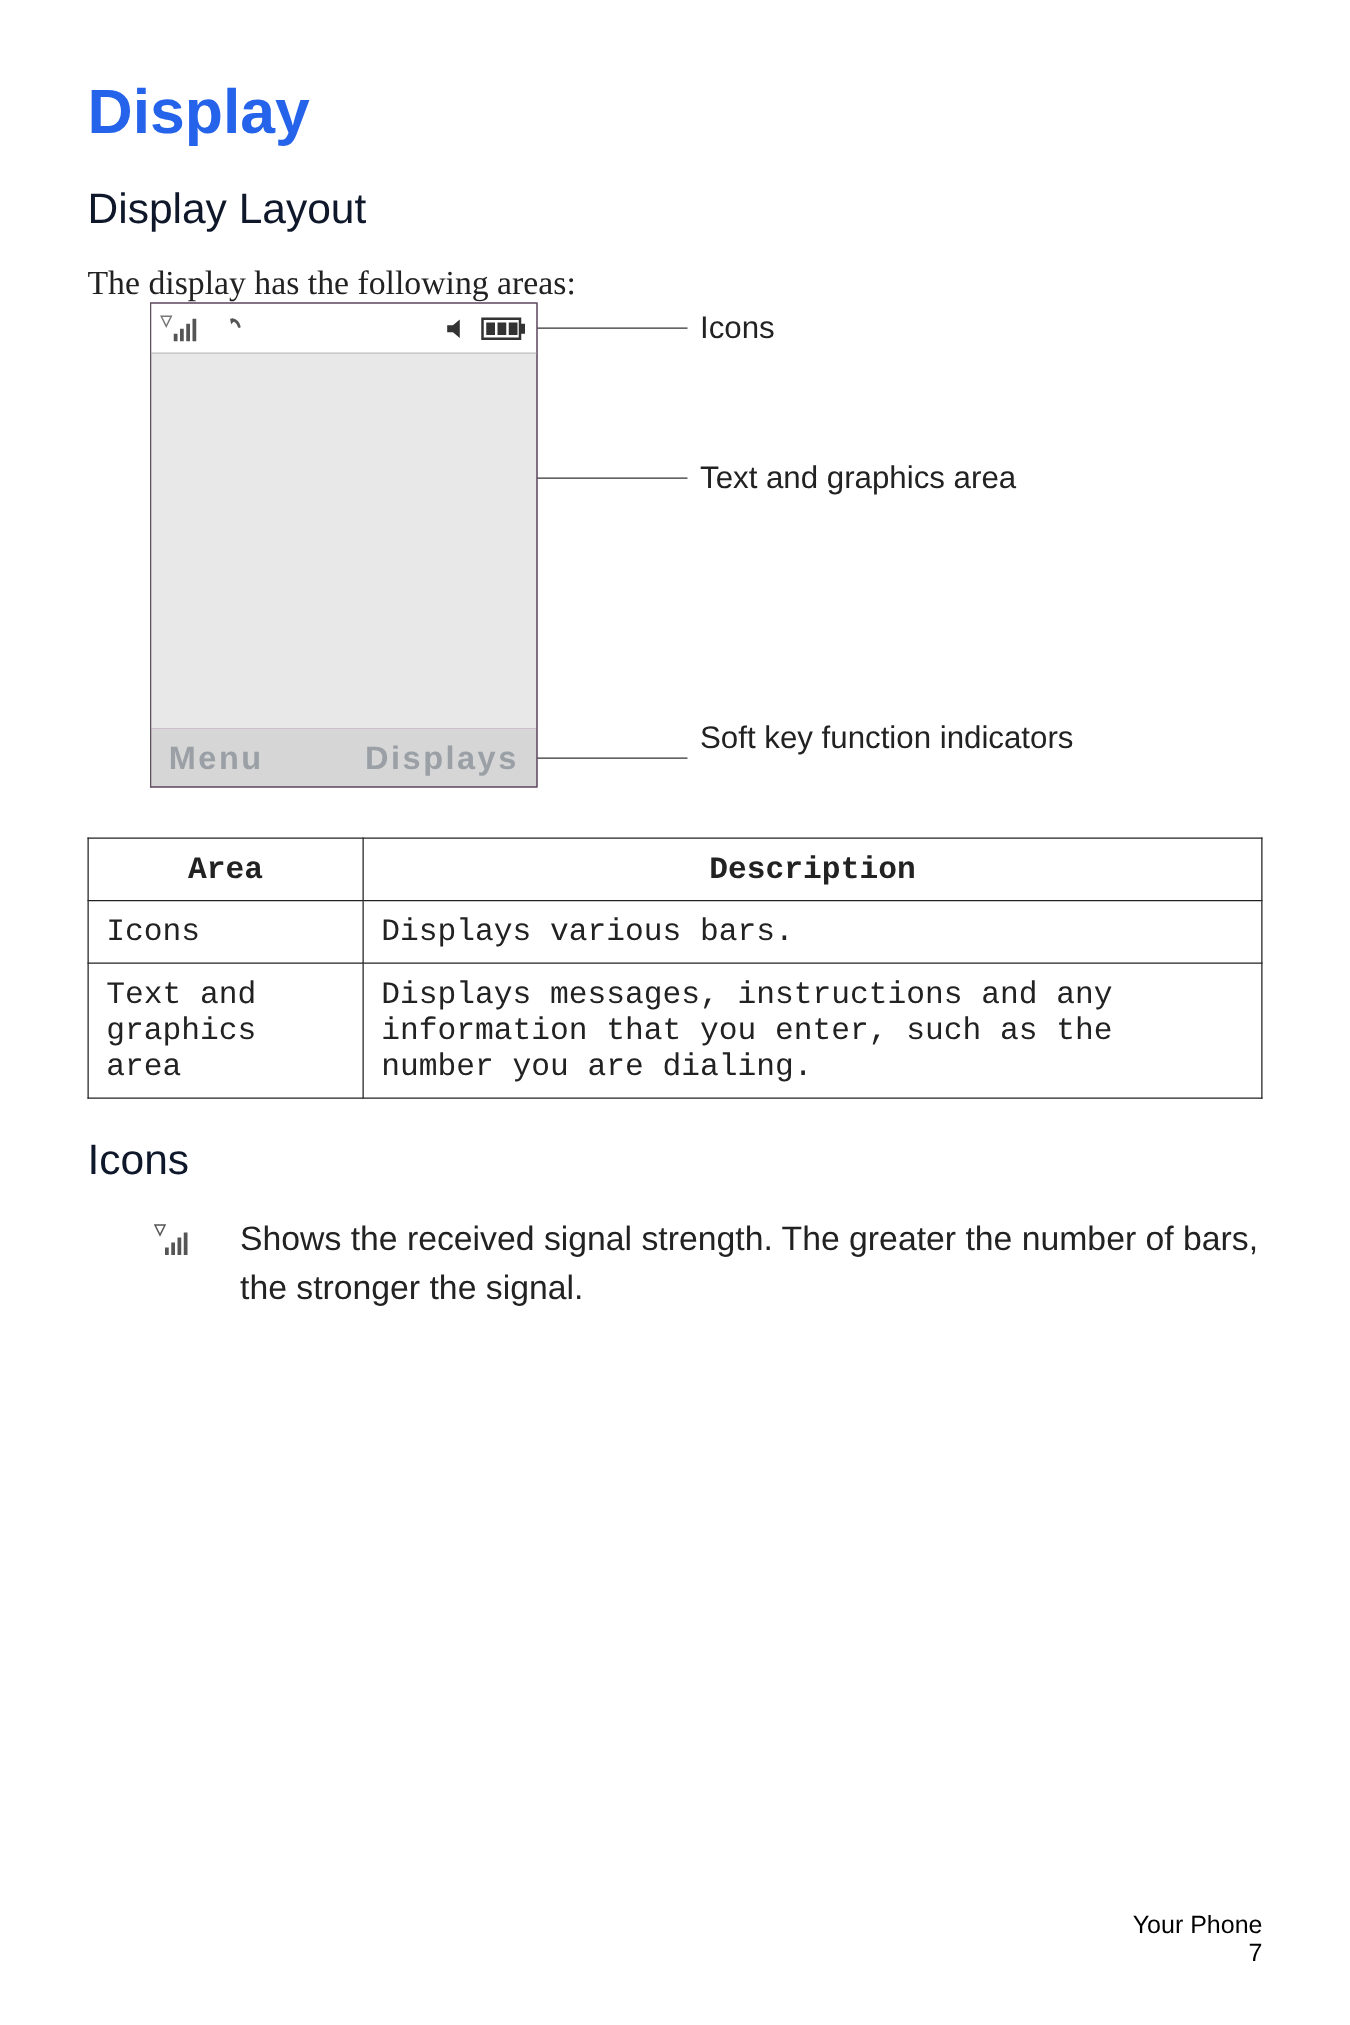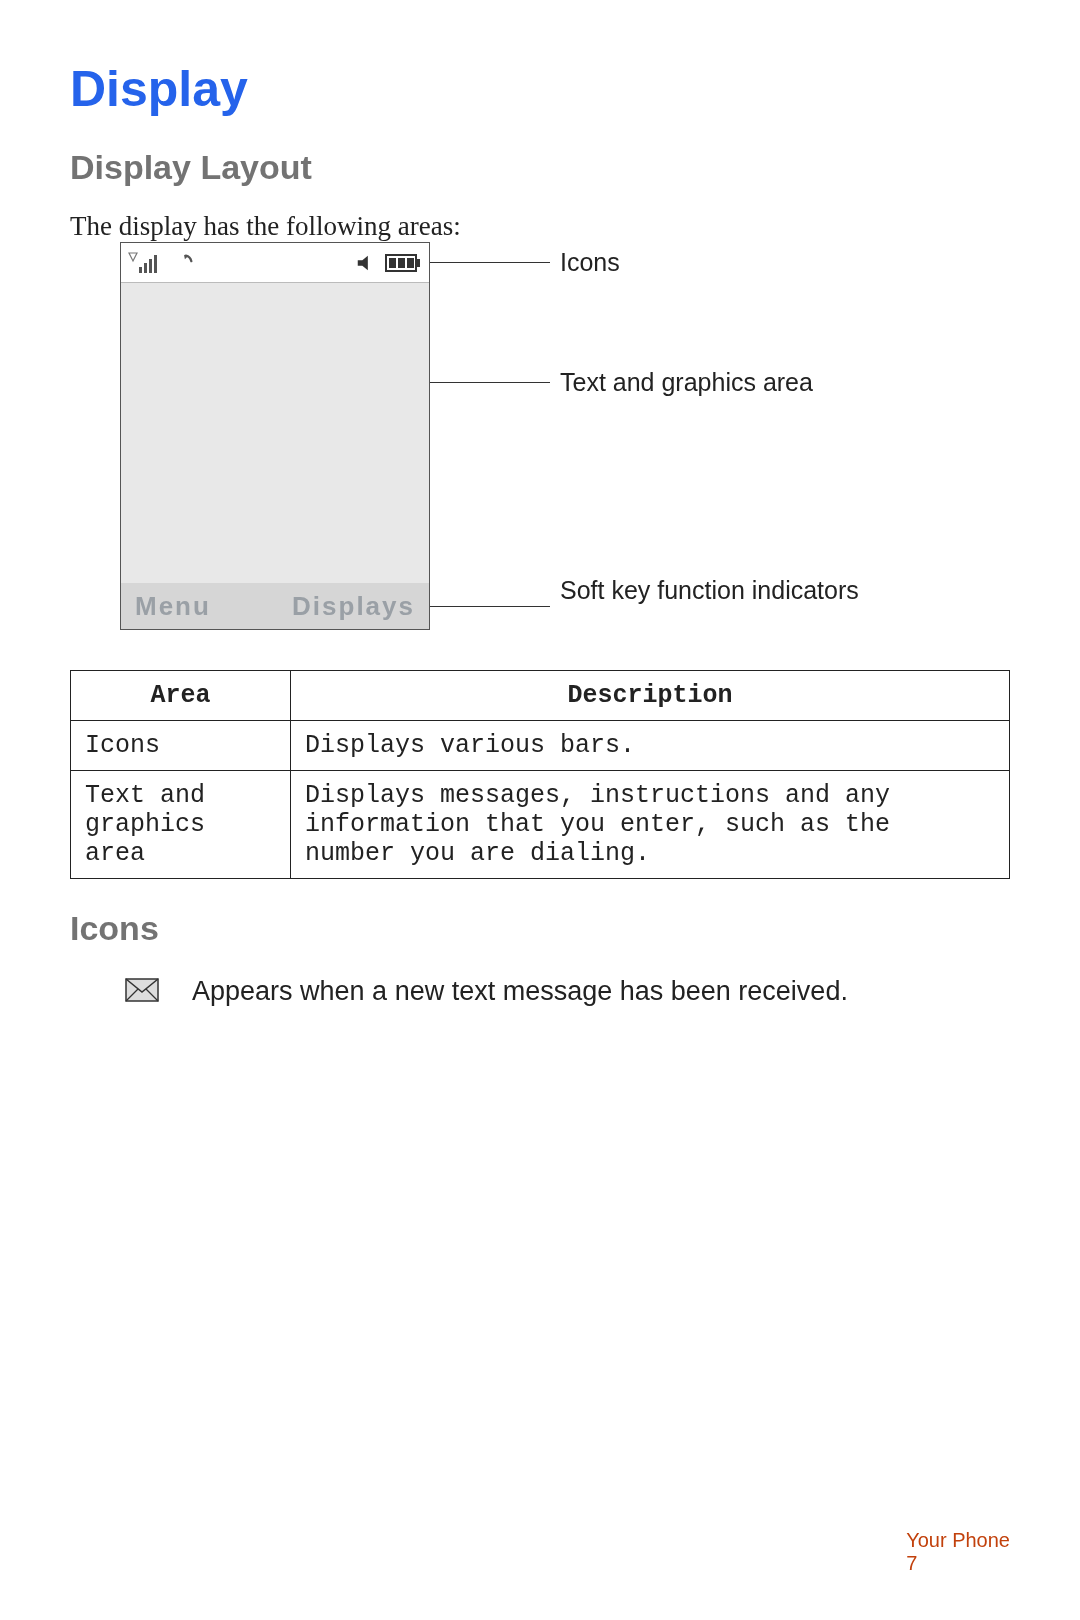--- a/index.html
+++ b/index.html
@@ -12,23 +12,23 @@
     position: relative;
     padding: 60px 70px 50px 70px;
   }
   h1.section-title {
     color: #2563eb;
     font-size: 50px;
     font-weight: 700;
     margin-bottom: 30px;
   }
   h2.subsection-title {
-    color: #737373;
+    color: #0f172a;
     font-size: 34px;
-    font-weight: 700;
+    font-weight: 400;
     margin-bottom: 24px;
     margin-top: 14px;
   }
   p.intro {
     font-size: 27px;
     font-family: Liberation Serif, serif;
   }
   
   .diagram-wrap {
     display: flex;
@@ -120,22 +120,23 @@
   }
   .legend-row .legend-text {
     font-size: 27px;
     line-height: 1.45;
   }
   
   .footer {
     position: absolute;
     right: 70px;
     bottom: 45px;
+    text-align: right;
     font-size: 20px;
-    color: #c2410c;
+    color: #000000;
   }
 </style>
 </head>
 <body>
 
 <h1 class="section-title">Display</h1>
 
 <h2 class="subsection-title">Display Layout</h2>
 
 <p class="intro">The display has the following areas:</p>
@@ -204,27 +205,28 @@
       <td>Displays messages, instructions and any information that you enter, such as the number you are dialing.</td>
     </tr>
   </tbody>
 </table>
 
 <h2 class="subsection-title">Icons</h2>
 
 <div class="icon-legend">
   <div class="legend-row">
     <div class="legend-icon">
-      <svg width="34" height="24" viewBox="0 0 34 24">
-        <rect x="1" y="1" width="32" height="22" fill="#ddd" stroke="#333" stroke-width="1.5"></rect>
-        <polyline points="1,1 17,14 33,1" fill="none" stroke="#333" stroke-width="1.5"></polyline>
-        <polyline points="1,23 13,11" fill="none" stroke="#333" stroke-width="1.2"></polyline>
-        <polyline points="33,23 21,11" fill="none" stroke="#333" stroke-width="1.2"></polyline>
+      <svg width="40" height="28" viewBox="0 0 40 28">
+        <polygon points="2,2 10,2 6,10" fill="none" stroke="#555" stroke-width="1.2"></polygon>
+        <rect x="10" y="20" width="3" height="6" fill="#555"></rect>
+        <rect x="15" y="16" width="3" height="10" fill="#555"></rect>
+        <rect x="20" y="12" width="3" height="14" fill="#555"></rect>
+        <rect x="25" y="8" width="3" height="18" fill="#555"></rect>
       </svg>
     </div>
-    <div class="legend-text">Appears when a new text message has been received.</div>
+    <div class="legend-text">Shows the received signal strength. The greater the number of bars, the stronger the signal.</div>
   </div>
 </div>
 
 <div class="footer">
   <div>Your Phone</div>
   <div>7</div>
 </div>
 
 </body></html>

